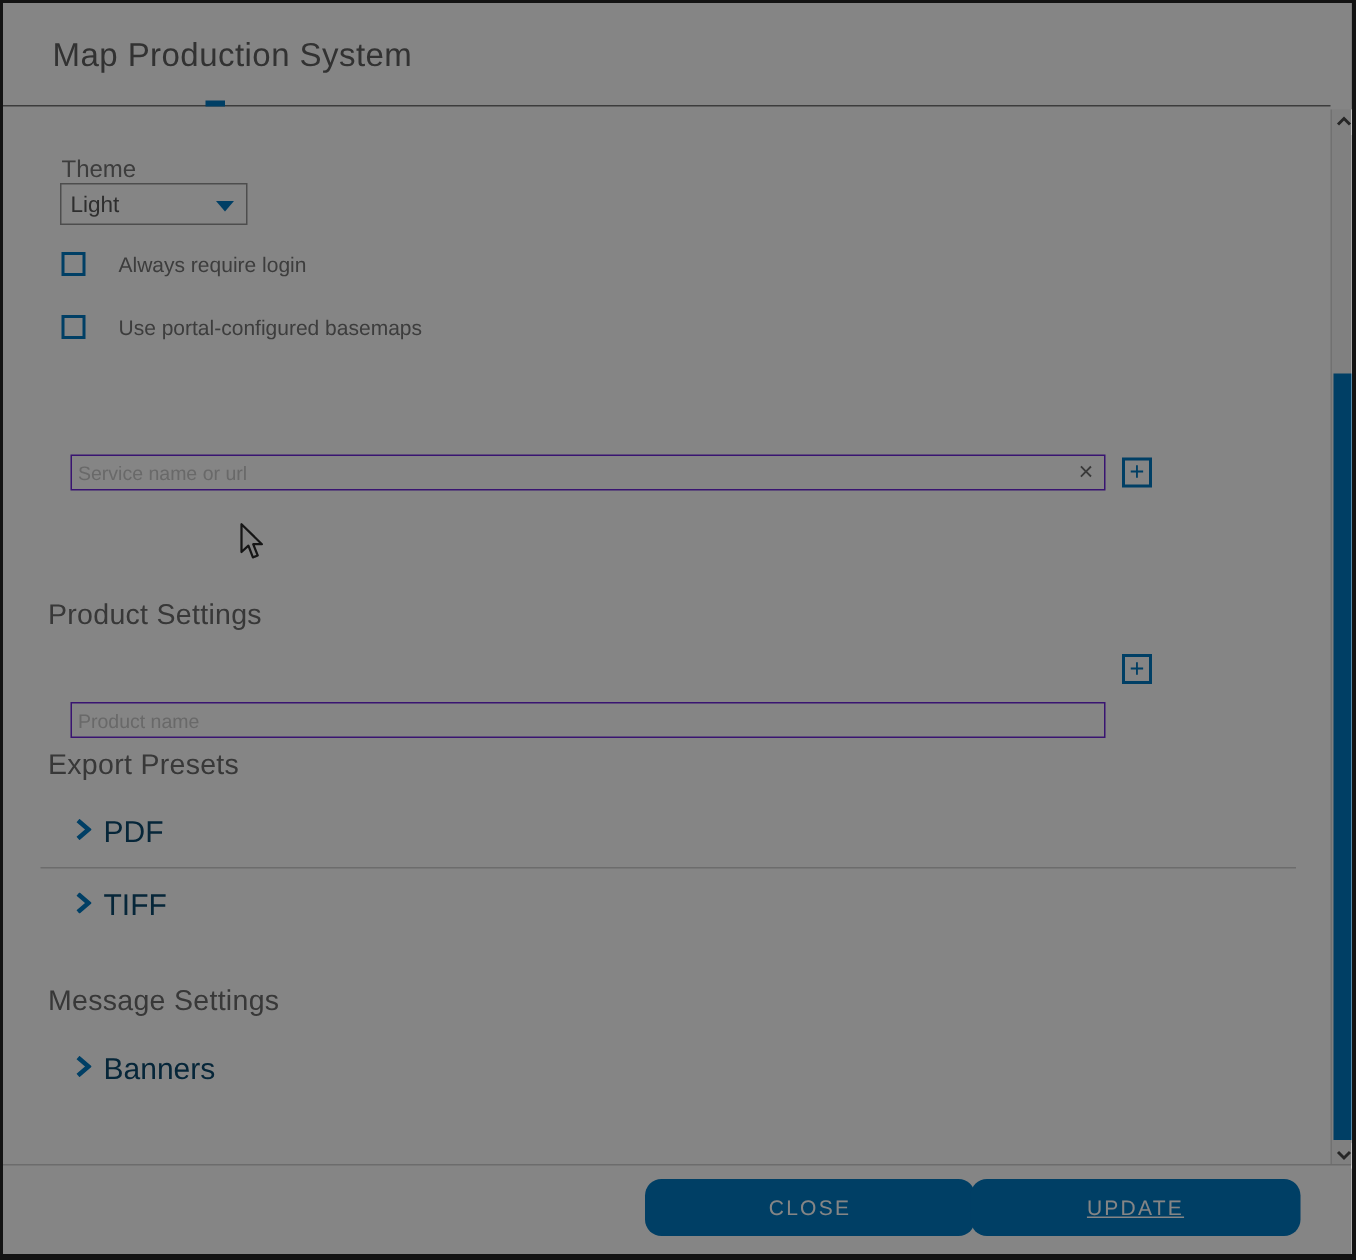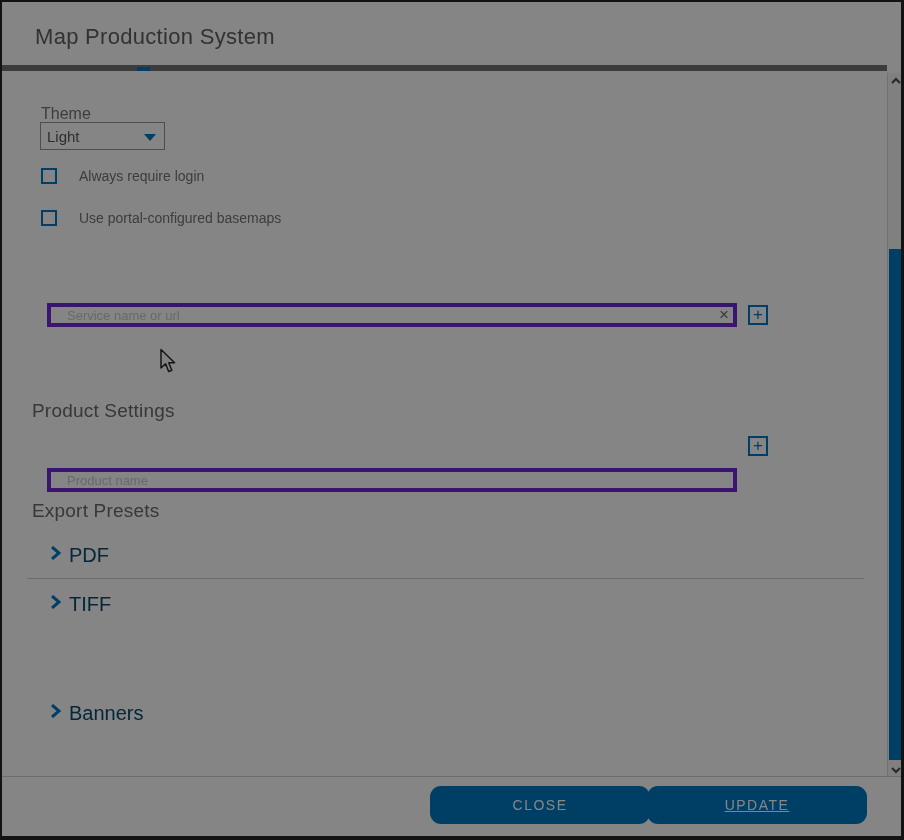--- a/index.html
+++ b/index.html
@@ -6,21 +6,21 @@
   html,body { width:904px; height:840px; background:#000; }
   body { font-family:"Liberation Sans", sans-serif; }
 
   .screen {
     position:relative; width:904px; height:840px;
     background:#ffffff; overflow:hidden;
     border:2px solid #131313; border-right-width:3px; border-bottom-width:4px;
   }
 
   
-  .header { position:absolute; left:0; top:0; width:885px; height:69px; background:#fff; border-bottom:6px solid #737373; }
+  .header { position:absolute; left:0; top:0; width:885px; height:69px; background:#fff; border-bottom:1px solid #737373; }
   .header .title { position:absolute; left:33px; top:22px; font-size:22px; color:#616161; letter-spacing:0.3px; }
   .scrolled-sliver { position:absolute; left:135px; top:65px; width:13px; height:4px; background:#0079c1; }
 
   
   .field-label { position:absolute; font-size:16px; color:#757575; }
   .select {
     position:absolute; left:38px; top:120px; width:125px; height:28px;
     border:1px solid #959595; background:#fff; cursor:pointer;padding-left:33px;
   }
   .select .select-value { position:absolute; left:6px; top:5px; font-size:15px; color:#595959; }
@@ -30,22 +30,22 @@
   }
 
   .check-row { position:absolute; left:39px; height:18px; }
   .checkbox { position:absolute; left:0; top:0; width:16px; height:16px; border:2px solid #0079c1; background:#fff; cursor:pointer; }
   .check-label { position:absolute; left:38px; top:0px; font-size:14px; color:#757575; white-space:nowrap; }
 
   .section-heading { position:absolute; left:30px; font-size:19px; color:#6b6b6b; letter-spacing:0.2px; }
 
   .text-input {
     position:absolute; left:45px; width:690px; height:24px;
-    border:4px solid #6d28d9; background:#fff; font-family:"Liberation Sans",sans-serif;
-    font-size:13px; color:#595959; padding:0 24px 0 16px; outline:none;
+    border:1px solid #6d28d9; background:#fff; font-family:"Liberation Sans",sans-serif;
+    font-size:13px; color:#595959; padding:0 24px 0 4px; outline:none;
   }
   .text-input::placeholder { color:#c9c9c9; opacity:1; }
   .clear-x {
     position:absolute; left:711px; width:22px; height:22px; text-align:center;
     font-size:17px; line-height:22px; color:#6e6e6e; cursor:pointer;
   }
   .add-btn {
     position:absolute; left:746px; width:20px; height:20px;
     border:2px solid #0079c1; color:#0079c1; background:#fff;
     font-size:17px; line-height:16px; text-align:center; cursor:pointer;
@@ -121,20 +121,21 @@
   <div class="divider" style="top:576px;"></div>
   <div class="expand-row" style="top:591px;">
     <span class="chev">
       <svg width="11" height="14" viewBox="0 0 11 14">
           <path d="M2 1 L9 7 L2 13" fill="none" stroke="#0079c1" stroke-width="3"></path>
         </svg>
     </span>
     <span class="row-label">TIFF</span>
   </div>
 
+  <div class="section-heading" style="top:655px;">Message Settings</div>
   <div class="expand-row" style="top:700px;">
     <span class="chev">
       <svg width="11" height="14" viewBox="0 0 11 14">
           <path d="M2 1 L9 7 L2 13" fill="none" stroke="#0079c1" stroke-width="3"></path>
         </svg>
     </span>
     <span class="row-label">Banners</span>
   </div>
 
   <div class="scrollbar">

